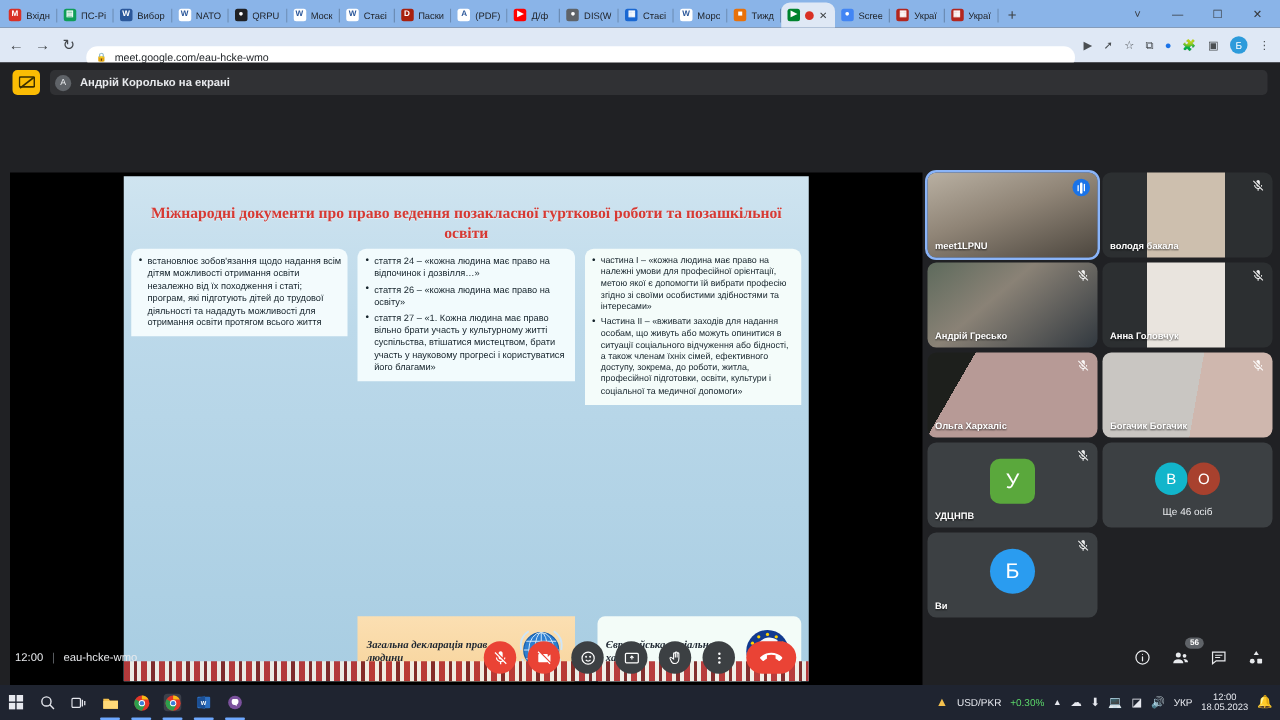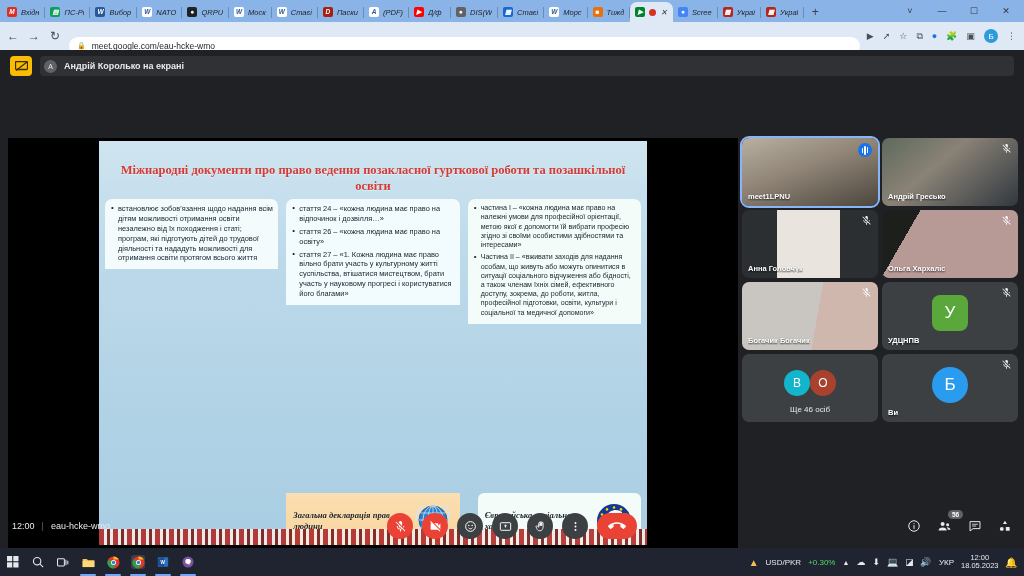--- a/index.html
+++ b/index.html
@@ -216,21 +216,21 @@
   }
   .tb-right { margin-left: auto; display: flex; align-items: center; gap: 7px; color: #e6e8ee; font-size: 8px; }
   .tb-clock { text-align: center; line-height: 1.05; font-size: 7.5px; }
 
   svg { display: block; }
 </style>
 </head>
 <body>
 
 <div class="chrome-tabstrip">
-  <div id="tabs-container" style="display:flex;align-items:flex-end;font-style:italic;">
+  <div id="tabs-container" style="display:flex;align-items:flex-end;">
       <div class="tab">
         <span class="favicon" style="background: rgb(217, 48, 37); color: rgb(255, 255, 255);">M</span>
         <span class="tlabel">Вхідн</span>
       </div>
       <div class="tab">
         <span class="favicon" style="background: rgb(15, 157, 88); color: rgb(255, 255, 255);">▤</span>
         <span class="tlabel">ПС-Рі</span>
       </div>
       <div class="tab">
         <span class="favicon" style="background: rgb(43, 87, 154); color: rgb(255, 255, 255);">W</span>
@@ -430,20 +430,28 @@
 
   <div class="ptiles">
       <div class="ptile active" style="background: linear-gradient(160deg, rgb(185, 176, 162) 0%, rgb(143, 132, 118) 45%, rgb(76, 70, 62) 100%);">
         <div class="pname">meet1LPNU</div>
         <span class="pspeak">
           <i style="height:5px"></i>
           <i style="height:9px"></i>
           <i style="height:6px"></i>
         </span>
       </div>
+      <div class="ptile" style="background: linear-gradient(90deg, rgb(44, 47, 49) 0px, rgb(44, 47, 49) 26%, rgb(205, 191, 174) 26%, rgb(205, 191, 174) 72%, rgb(44, 47, 49) 72%, rgb(44, 47, 49) 100%);">
+        <div class="pname">володя бакала</div>
+        <span class="pmute">
+          <svg width="11" height="11" viewBox="0 0 24 24" fill="#fff">
+            <path d="M19 11h-1.7c0 .74-.16 1.43-.43 2.05l1.23 1.23c.56-.98.9-2.09.9-3.28zM15 11.16V5c0-1.66-1.34-3-3-3S9 3.34 9 5v.18l6 5.98zM4.27 3L3 4.27l6 6V11c0 1.66 1.33 3 3 3 .23 0 .44-.03.65-.08l1.66 1.66c-.71.33-1.5.52-2.31.52-2.76 0-5.3-2.1-5.3-5.1H5c0 3.41 2.72 6.23 6 6.72V21h2v-3.28c.91-.13 1.77-.45 2.54-.9L19.73 21 21 19.73 4.27 3z"></path>
+          </svg>
+        </span>
+      </div>
       <div class="ptile" style="background: linear-gradient(140deg, rgb(93, 106, 92) 0%, rgb(138, 130, 118) 40%, rgb(49, 56, 63) 100%);">
         <div class="pname">Андрій Гресько</div>
         <span class="pmute">
           <svg width="11" height="11" viewBox="0 0 24 24" fill="#fff">
             <path d="M19 11h-1.7c0 .74-.16 1.43-.43 2.05l1.23 1.23c.56-.98.9-2.09.9-3.28zM15 11.16V5c0-1.66-1.34-3-3-3S9 3.34 9 5v.18l6 5.98zM4.27 3L3 4.27l6 6V11c0 1.66 1.33 3 3 3 .23 0 .44-.03.65-.08l1.66 1.66c-.71.33-1.5.52-2.31.52-2.76 0-5.3-2.1-5.3-5.1H5c0 3.41 2.72 6.23 6 6.72V21h2v-3.28c.91-.13 1.77-.45 2.54-.9L19.73 21 21 19.73 4.27 3z"></path>
           </svg>
         </span>
       </div>
       <div class="ptile" style="background: linear-gradient(90deg, rgb(44, 47, 49) 0px, rgb(44, 47, 49) 26%, rgb(233, 228, 222) 26%, rgb(233, 228, 222) 72%, rgb(44, 47, 49) 72%, rgb(44, 47, 49) 100%);">
         <div class="pname">Анна Головчук</div>

